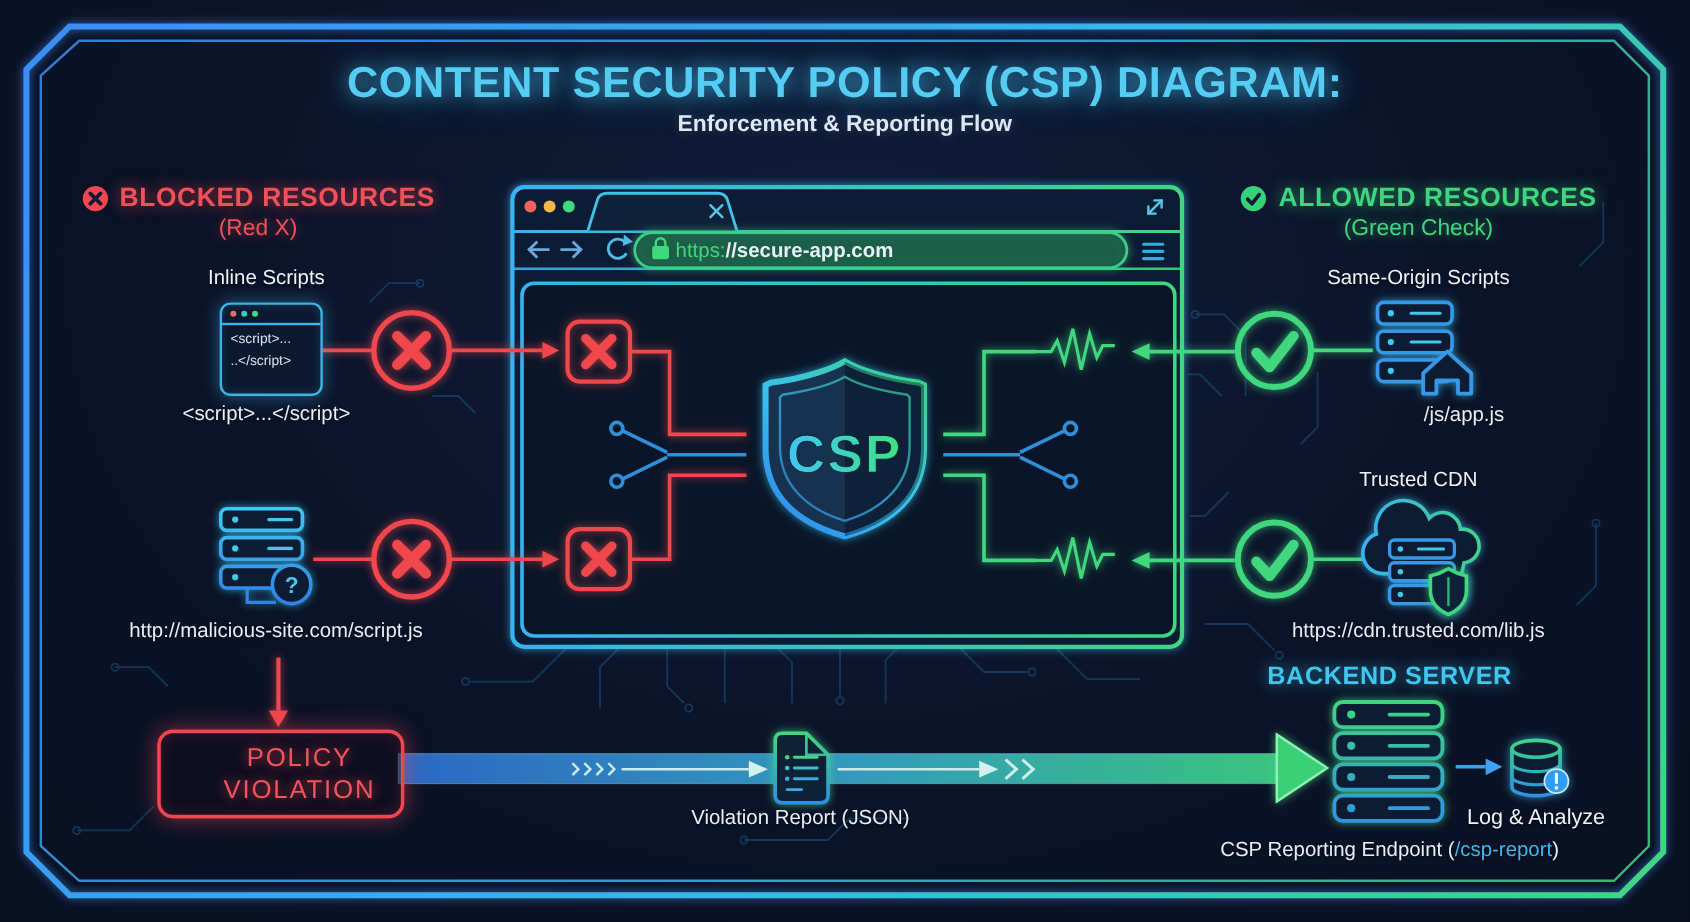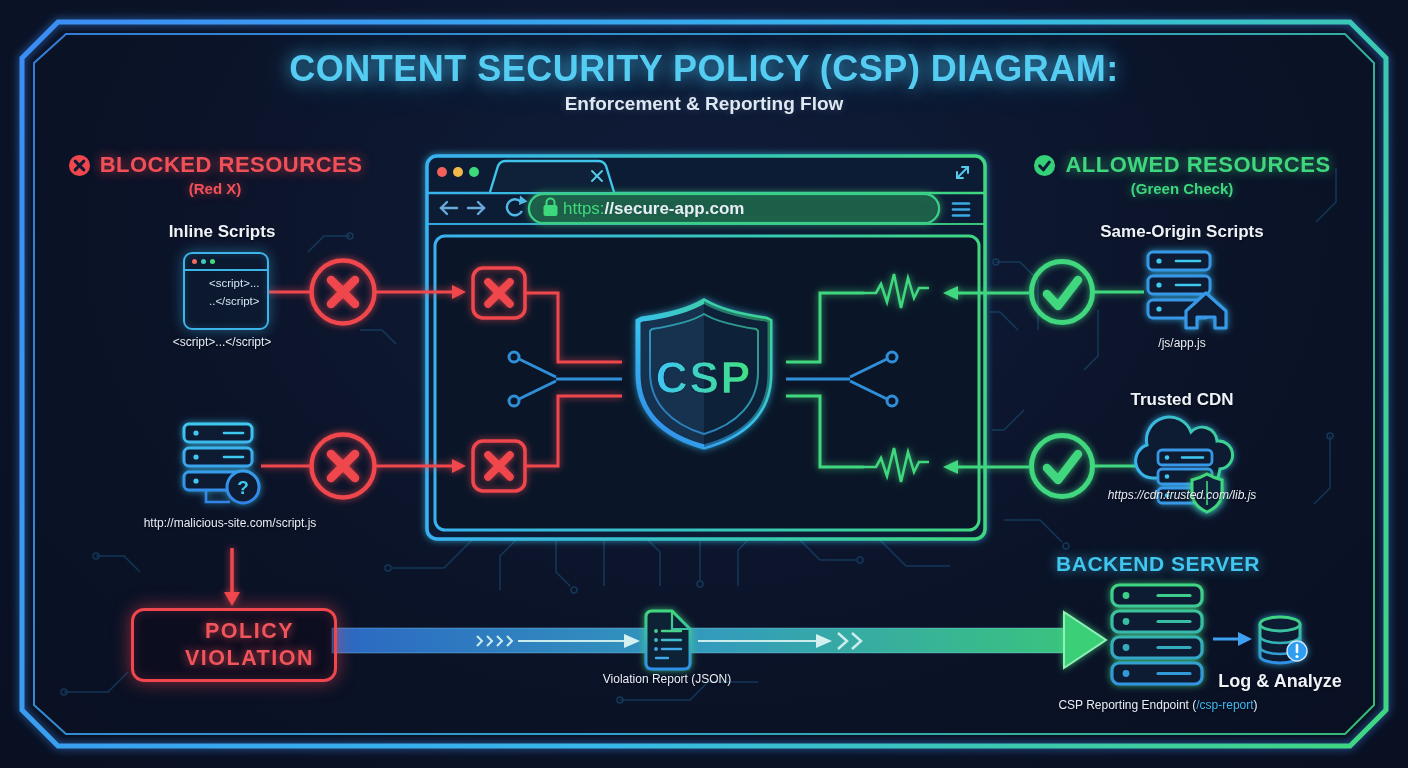--- a/index.html
+++ b/index.html
@@ -9,35 +9,35 @@
   .layer{position:absolute;left:0;top:0;width:1408px;height:768px;}
   .abs{position:absolute;}
   .ctr{text-align:center;}
   .t1{left:0;top:48px;width:1408px;font-size:36px;font-weight:800;letter-spacing:.5px;color:#55ccf2;
       text-shadow:0 0 16px rgba(70,190,240,.8),0 0 36px rgba(70,190,240,.45);}
   .t2{left:0;top:93px;width:1408px;font-size:19px;font-weight:700;color:#dfe8f2;
       text-shadow:0 0 10px rgba(150,200,240,.25);}
   .head{display:flex;align-items:center;justify-content:center;gap:9px;font-size:22px;font-weight:800;letter-spacing:.5px;}
   .head.red{color:#f25058;text-shadow:0 0 12px rgba(240,70,78,.7);}
   .head.grn{color:#3fd77e;text-shadow:0 0 12px rgba(63,215,126,.7);}
-  .sub{font-size:15px;font-weight:700;}
+  .sub{font-size:19px;font-weight:400;}
   .sub.red{color:#f25058;text-shadow:0 0 10px rgba(240,70,78,.6);}
   .sub.grn{color:#3fd77e;text-shadow:0 0 10px rgba(63,215,126,.6);}
-  .lbl{font-size:17px;font-weight:700;color:#eef3f9;text-shadow:0 1px 2px rgba(0,0,0,.6);}
-  .cap{font-size:12px;font-weight:400;color:#e8eef6;text-shadow:0 1px 2px rgba(0,0,0,.6);}
+  .lbl{font-size:17px;font-weight:400;color:#eef3f9;text-shadow:0 1px 2px rgba(0,0,0,.6);}
+  .cap{font-size:17px;font-weight:400;color:#e8eef6;text-shadow:0 1px 2px rgba(0,0,0,.6);}
   .cyan-head{font-size:21px;font-weight:700;letter-spacing:.5px;color:#41c6f0;text-shadow:0 0 12px rgba(65,198,240,.65);}
   .codewin{left:183px;top:252px;width:82px;height:74px;border:2.5px solid #3db4e8;border-radius:9px;
       background:rgba(13,27,51,.65);box-shadow:0 0 14px rgba(60,180,232,.45), inset 0 0 8px rgba(60,180,232,.2);}
   .codewin .bar{height:15px;border-bottom:2px solid #3db4e8;display:flex;align-items:center;gap:4px;padding-left:7px;}
   .codewin .dot{width:5px;height:5px;border-radius:50%;}
-  .codewin .code{padding:4px 0 0 24px;font-size:11.5px;line-height:1.55;color:#d5e6f5;}
+  .codewin .code{padding:4px 0 0 7px;font-size:11.5px;line-height:1.55;color:#d5e6f5;}
   .pbox{left:131px;top:608px;width:200px;height:68px;border:3px solid #f0464e;border-radius:13px;
       background:rgba(18,10,22,.35);box-shadow:0 0 18px rgba(240,70,78,.55), inset 0 0 12px rgba(240,70,78,.2);
       display:flex;flex-direction:column;align-items:center;justify-content:center;}
-  .pbox div{font-size:21.5px;font-weight:700;letter-spacing:1.5px;line-height:1.25;color:#f2545c;
+  .pbox div{font-size:21.5px;font-weight:400;letter-spacing:1.5px;line-height:1.25;color:#f2545c;
       text-shadow:0 0 10px rgba(240,70,78,.85);margin-left:31px;}
   .urltxt{left:563px;top:199px;font-size:17px;font-weight:500;}
   .urltxt .sch{color:#3ed97c;margin-top:36px;}
   .urltxt .rest{color:#e8eef5;font-weight:bold;}
   .endpoint .path{color:#3fb9f0;}
 </style>
 </head>
 <body>
 
 <div class="stage">
@@ -438,24 +438,24 @@
 <div class="abs head grn" style="left:1022px;top:152px;width:320px;">
   <svg width="23" height="23" viewBox="0 0 24 24">
     <circle cx="12" cy="12" r="11" fill="#34d178"></circle>
     <path d="M7 12.5 L10.8 16.5 L17 8.5" stroke="#101b33" stroke-width="3.2" fill="none" stroke-linecap="round" stroke-linejoin="round"></path>
   </svg>
   <span>ALLOWED RESOURCES</span>
 </div>
 <div class="abs ctr sub grn" style="left:1022px;top:180px;width:320px;">(Green Check)</div>
 
 <div class="abs ctr lbl" style="left:1072px;top:222px;width:220px;">Same-Origin Scripts</div>
-<div class="abs ctr cap" style="left:1082px;top:336px;width:200px;">/js/app.js</div>
+<div class="abs ctr cap" style="left:1120px;top:336px;width:200px;">/js/app.js</div>
 
 <div class="abs ctr lbl" style="left:1082px;top:390px;width:200px;">Trusted CDN</div>
-<div class="abs ctr cap" style="left:1032px;top:488px;width:300px;font-style:italic;">https://cdn.trusted.com/lib.js</div>
+<div class="abs ctr cap" style="left:1032px;top:516px;width:300px;">https://cdn.trusted.com/lib.js</div>
 
 <div class="abs ctr cyan-head" style="left:1038px;top:552px;width:240px;">BACKEND SERVER</div>
 
 <div class="abs ctr lbl" style="left:1189px;top:671px;width:182px;font-size:18px;">Log &amp; Analyze</div>
 
 <div class="abs ctr cap endpoint" style="left:1000px;top:698px;width:316px;">
   <span>CSP Reporting Endpoint (</span><span class="path">/csp-report</span><span>)</span>
 </div>
 
 </div>

